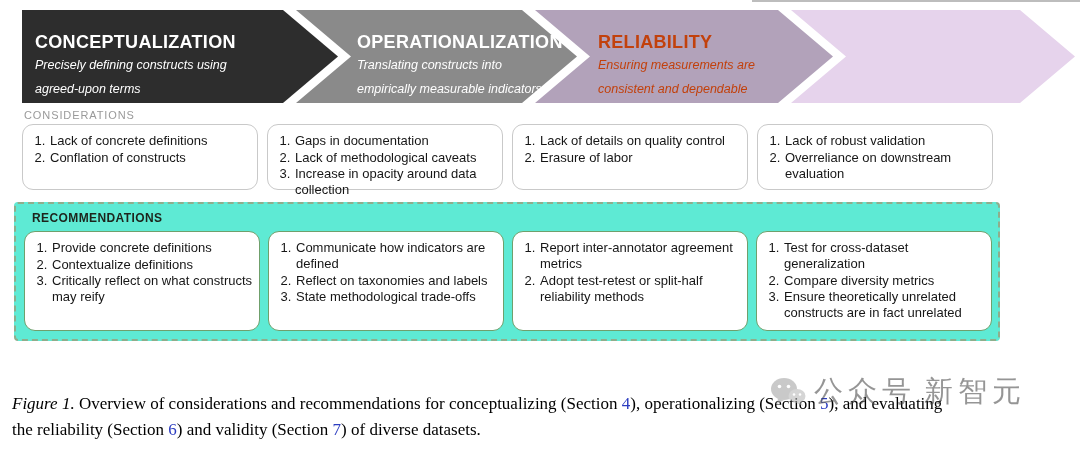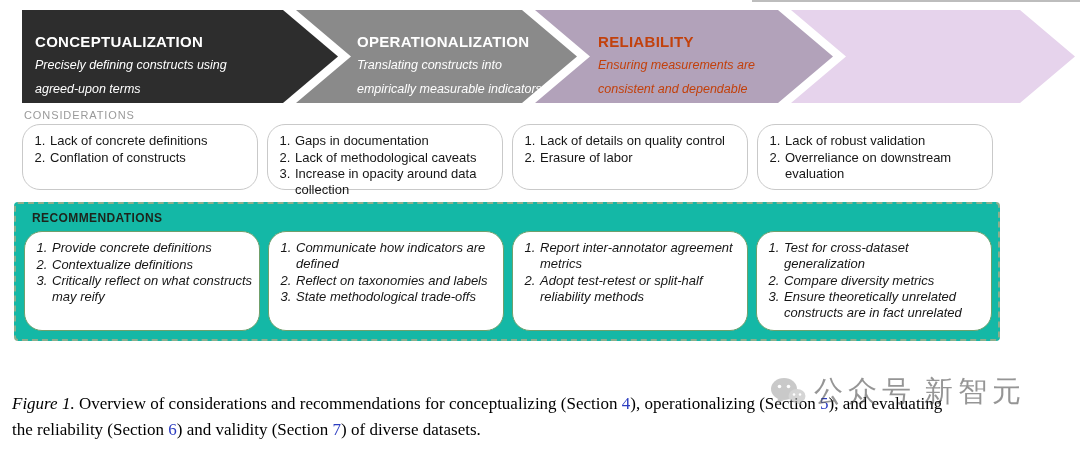--- a/index.html
+++ b/index.html
@@ -4,45 +4,45 @@
 <style>
   html,body{margin:0;padding:0;background:#ffffff;}
   body{width:1080px;height:452px;position:relative;font-family:"Liberation Sans",sans-serif;overflow:hidden;}
   .page{position:absolute;inset:0;}
 
   .artifact-line{position:absolute;top:0;left:752px;right:0;height:2px;background:#bdbdbd;}
 
   .chevrons{position:absolute;top:10px;left:0;width:1080px;height:93px;}
 
   .stage-text{position:absolute;}
-  .stage-title{font-size:15px;font-weight:bold;letter-spacing:.3px;line-height:18px;}
+  .stage-title{font-size:18px;font-weight:bold;letter-spacing:.3px;line-height:18px;}
   .stage-sub{font-size:12.5px;font-style:italic;line-height:24px;margin-top:2px;}
   .stage-0{left:35px;top:33px;color:#ffffff;}
   .stage-1{left:357px;top:33px;color:#ffffff;}
   .stage-2{left:598px;top:33px;color:#c2410c;}
   .stage-3{left:852px;top:33px;color:#1a1a1a;}
   .stage-0 .stage-sub{max-width:210px;}
   .stage-1 .stage-sub{max-width:200px;}
   .stage-2 .stage-sub{max-width:172px;}
   .stage-3 .stage-sub{max-width:190px;}
 
   .cons-label{position:absolute;left:24px;top:109px;font-size:11px;color:#9a9a9a;letter-spacing:.9px;font-weight:500;}
 
   .cons-row{position:absolute;left:22px;top:124px;width:971px;display:flex;gap:9px;}
-  .rec-row{position:absolute;left:8px;top:27px;width:968px;display:flex;gap:8px;font-style:italic;}
+  .rec-row{position:absolute;left:8px;top:27px;width:968px;display:flex;gap:8px;}
 
-  .box{background:#ffffff;border-radius:18px;box-sizing:border-box;flex:1 1 0;}
+  .box{background:#ffffff;border-radius:11px;box-sizing:border-box;flex:1 1 0;}
   .cons-box{border:1px solid #c9c9c9;height:66px;}
   .rec-box{border:1.5px solid #6fa06c;height:100px;}
 
   .box ol{margin:0;padding:8px 6px 0 26px;font-size:13px;line-height:16px;color:#161616;}
   .box li{padding-left:1px;margin:0 0 0.5px 0;}
 
   .rec-container{position:absolute;left:14px;top:202px;width:986px;height:139px;box-sizing:border-box;
-    background:#14b8a6;border:2px dashed #8fae8c;border-radius:4px;padding-left:24px;}
+    background:#5eead4;border:2px dashed #8fae8c;border-radius:4px;padding-left:24px;}
   .rec-label{position:absolute;left:16px;top:7px;font-size:12px;font-weight:bold;color:#1d241c;letter-spacing:.4px;}
 
   .caption{position:absolute;left:12px;top:391px;width:1062px;font-family:"Liberation Serif",serif;
     font-size:17px;line-height:26px;color:#000000;}
   .cap-italic{font-style:italic;text-align:center;}
   .cap-link{color:#2b3cc0;cursor:pointer;}
 
   .watermark{position:absolute;left:770px;top:372px;display:flex;align-items:center;gap:8px;
     color:#404040;opacity:.55;pointer-events:none;font-family:Liberation Mono, monospace;}
   .watermark .wm-text{font-size:29px;letter-spacing:5px;white-space:nowrap;}

